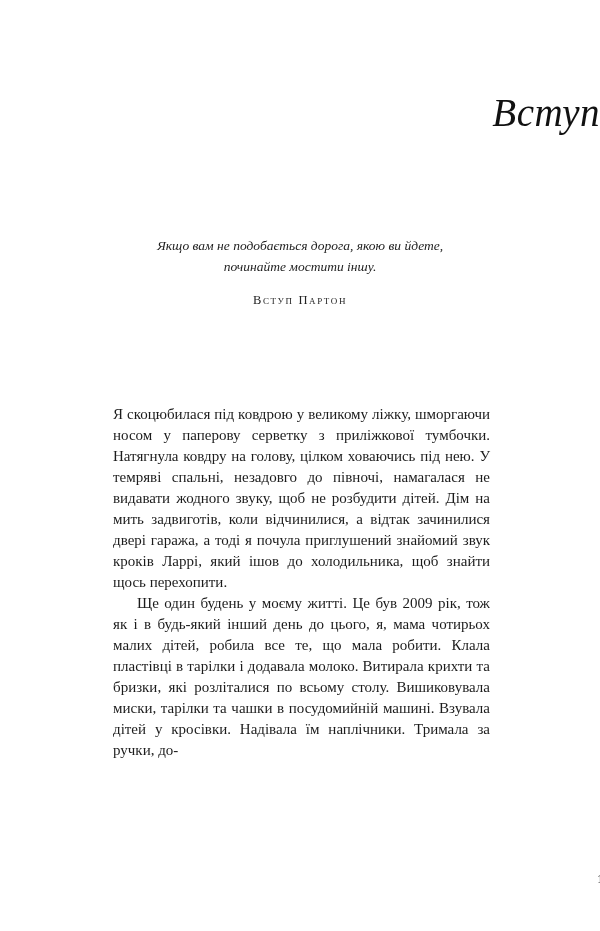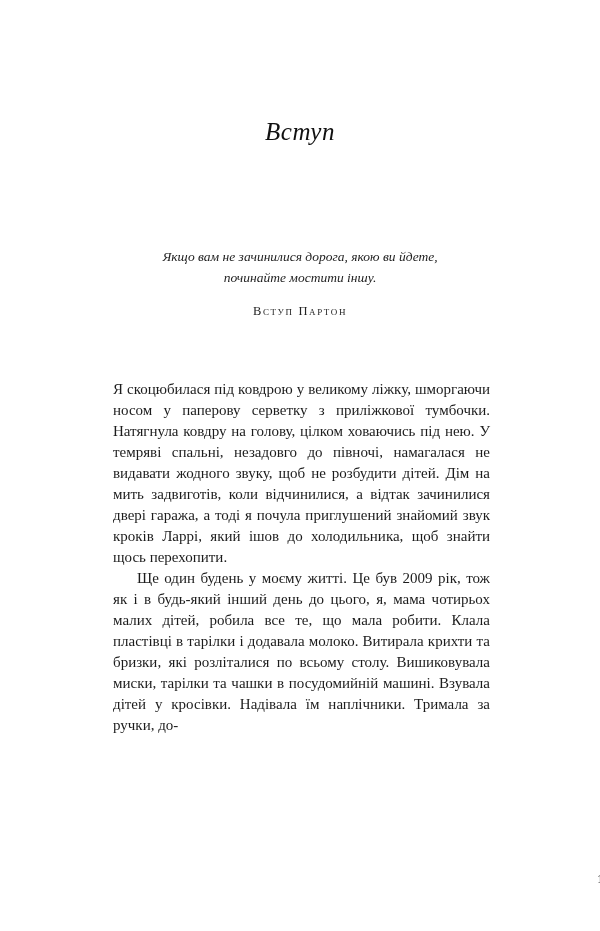--- a/index.html
+++ b/index.html
@@ -11,23 +11,23 @@
     position: relative;
     width: 600px;
     height: 931px;
     background: #ffffff;
     color: #1c1c1c;
     font-family: "Liberation Serif", serif;
     overflow: hidden;
   }
   .chapter-title {
     margin: 0;
-    padding-top: 118px;
-    text-align: center;
-    font-size: 25px;
+    padding-top: 90px;
+    text-align: right;
+    font-size: 39px;
     font-weight: normal;
     font-style: italic;
     letter-spacing: 0.5px;
     color: #111111;
   }
   .epigraph {
     margin-top: 100px;
     text-align: center;
   }
   .epigraph-line {
@@ -38,21 +38,21 @@
     color: #222222;
   }
   .epigraph-attribution {
     margin: 16px 0 0 0;
     font-size: 12.5px;
     font-variant: small-caps;
     letter-spacing: 1.6px;
     color: #222222;
   }
   .body-text {
-    margin-top: 60px;
+    margin-top: 96px;
     padding-left: 113px;
     padding-right: 110px;
     font-size: 15px;
     line-height: 21px;
     text-align: justify;
     color: #1c1c1c;
   }
   .body-par {
     margin: 0;
   }
@@ -75,21 +75,21 @@
   }
 </style>
 </head>
 <body>
 
 <div class="page">
 
   <h1 class="chapter-title">Вступ</h1>
 
   <div class="epigraph">
-    <p class="epigraph-line">Якщо вам не зачинилися дорога, якою ви йдете,</p>
+    <p class="epigraph-line">Якщо вам не подобається дорога, якою ви йдете,</p>
     <p class="epigraph-line">починайте мостити іншу.</p>
     <p class="epigraph-attribution">Вступ Партон</p>
   </div>
 
   <div class="body-text">
       <p class="body-par"><span>Я скоцюбилася під ковдрою у великому ліжку, шморгаючи носом у паперову серветку з приліжкової тумбочки. Натягнула ковдру на голову, цілком ховаючись під нею. У темряві спальні, незадовго до півночі, намагалася не видавати жодного звуку, щоб не розбудити дітей. Дім на мить задвиготів, коли відчинилися, а відтак зачинилися двері гаража, а тоді я почула приглушений знайомий звук кроків Ларрі, який ішов до холодильника, щоб знайти щось перехопити.</span></p>
       <p class="body-par indent"><span>Ще один будень у моєму житті. Це був 2009 рік, тож як і в будь-який інший день до цього, я, мама чотирьох малих дітей, робила все те, що мала робити. Клала пластівці в тарілки і додавала молоко. Витирала крихти та бризки, які розліталися по всьому столу. Вишиковувала миски, тарілки та чашки в посудомийній машині. Взувала дітей у кросівки. Надівала їм наплічники. Тримала за ручки, до-</span></p>
     </div>
 
   <div class="page-number">10</div>

